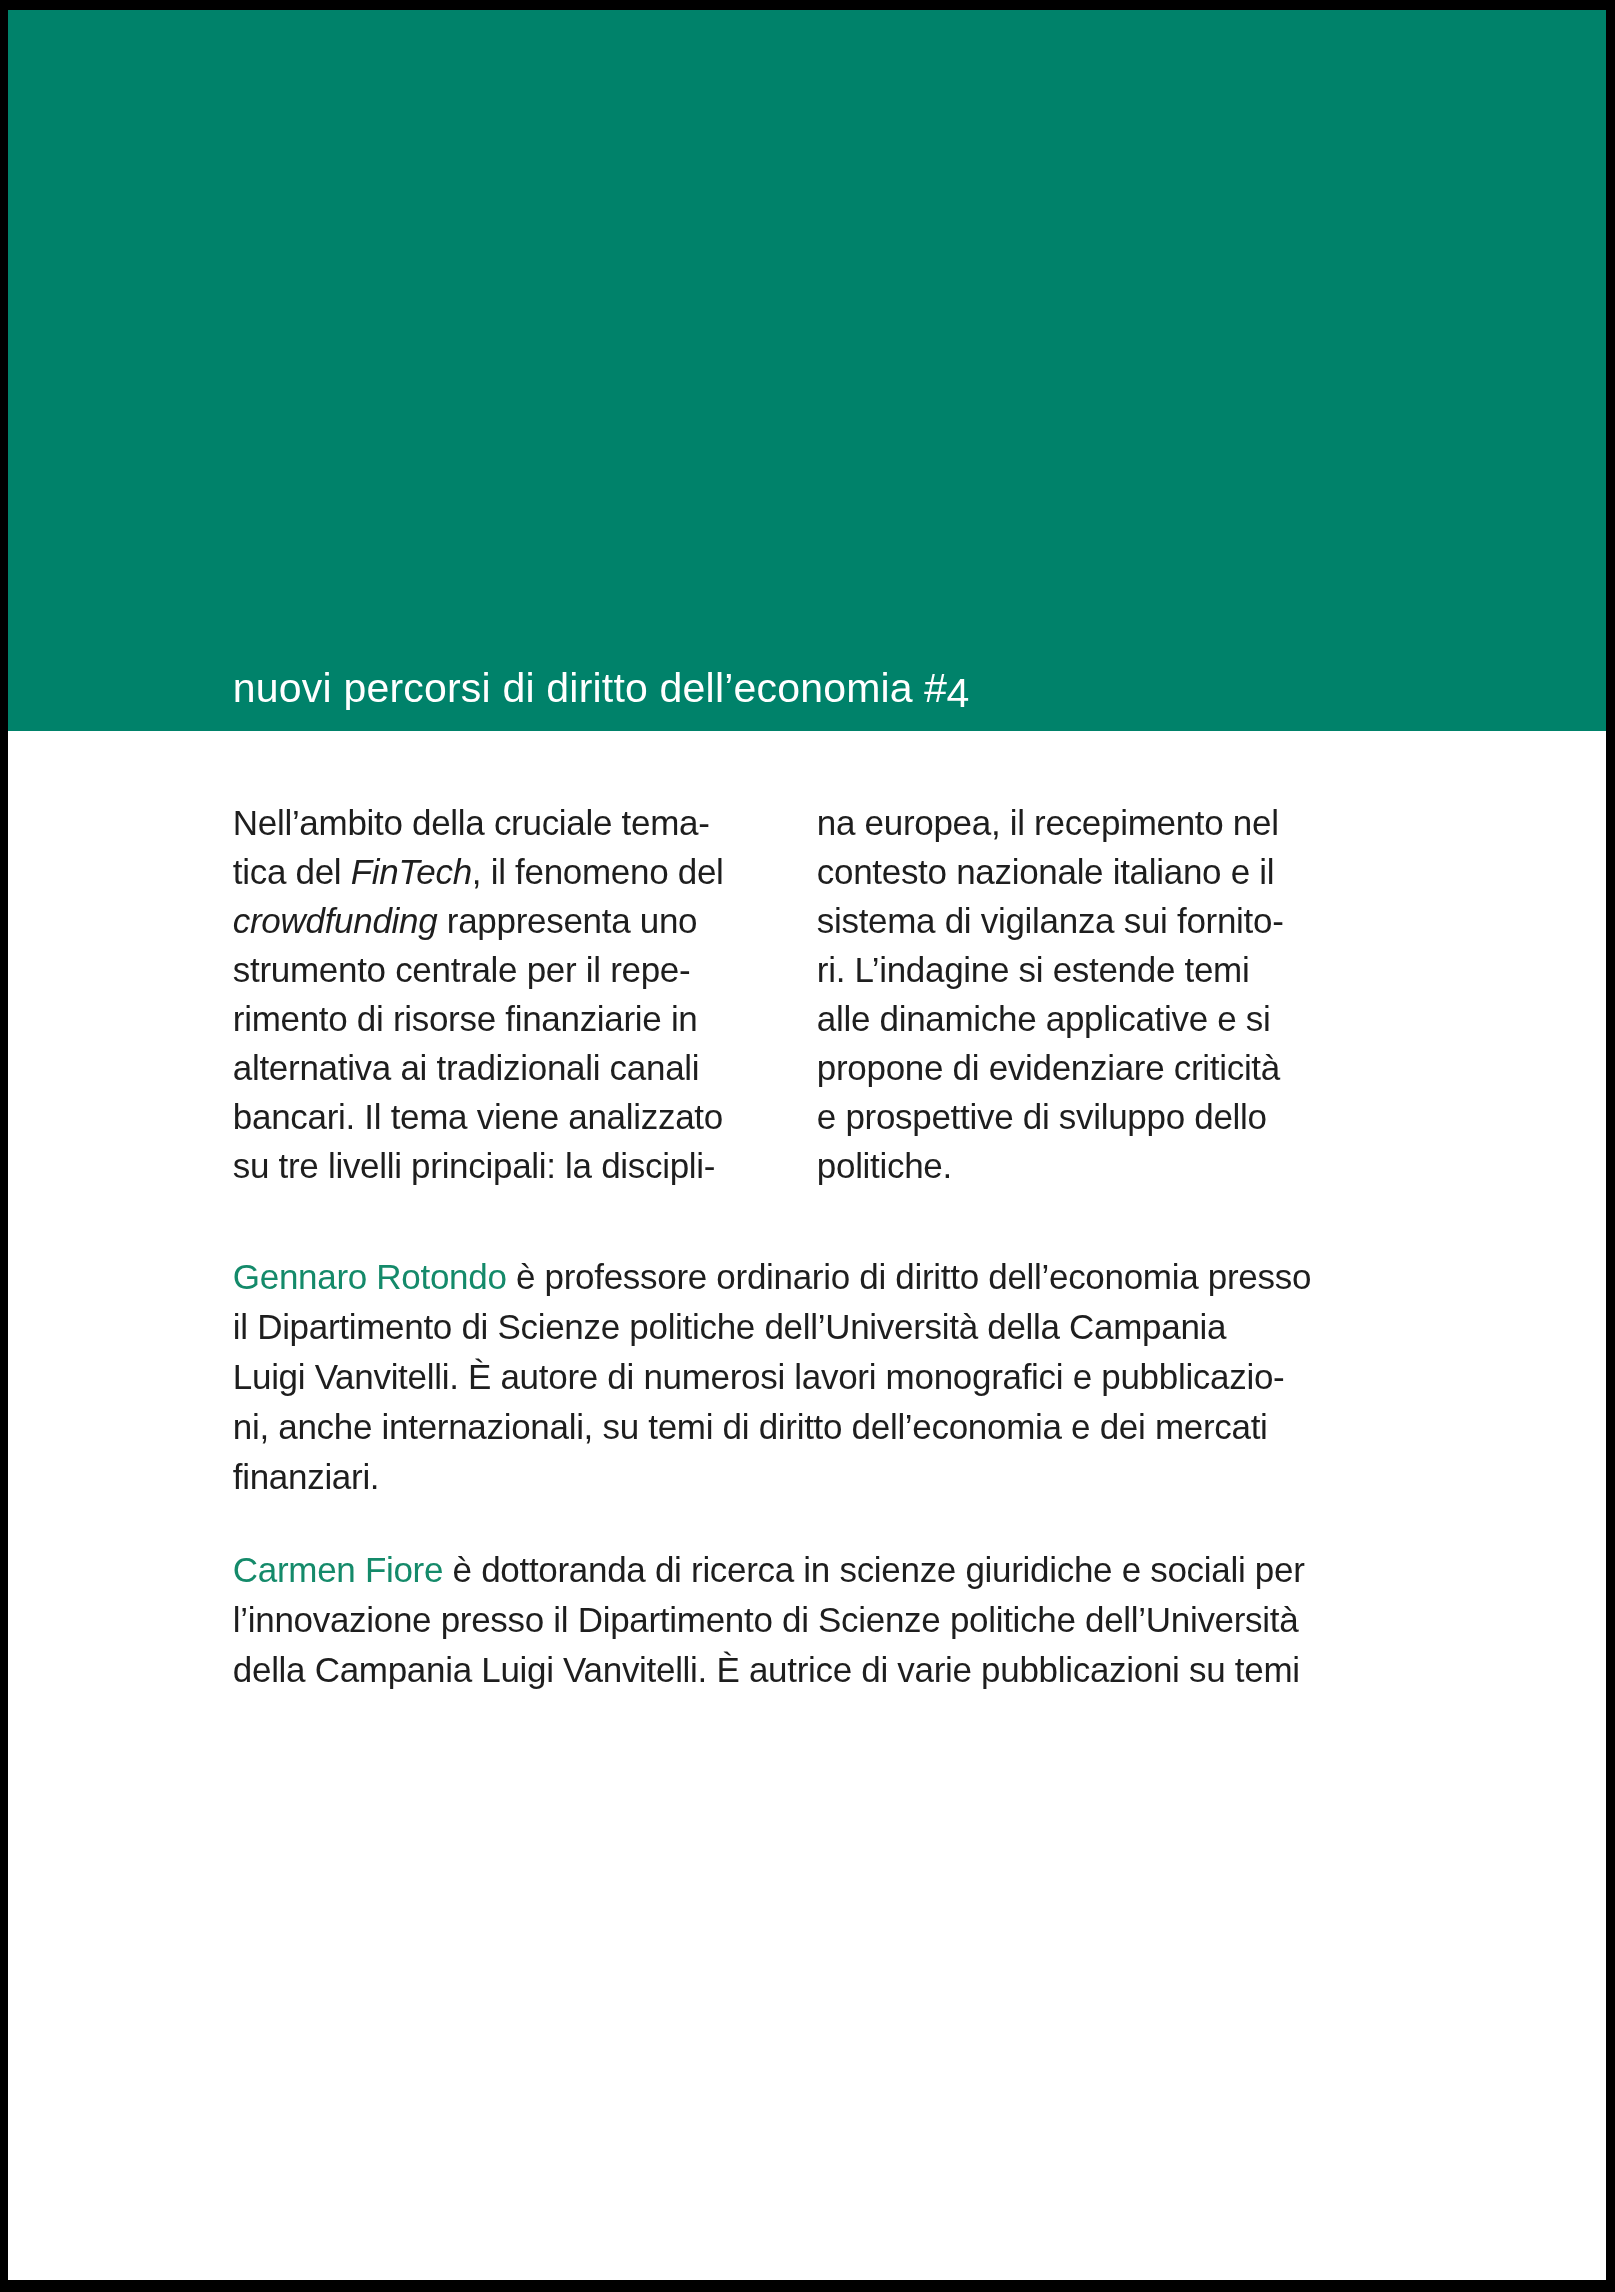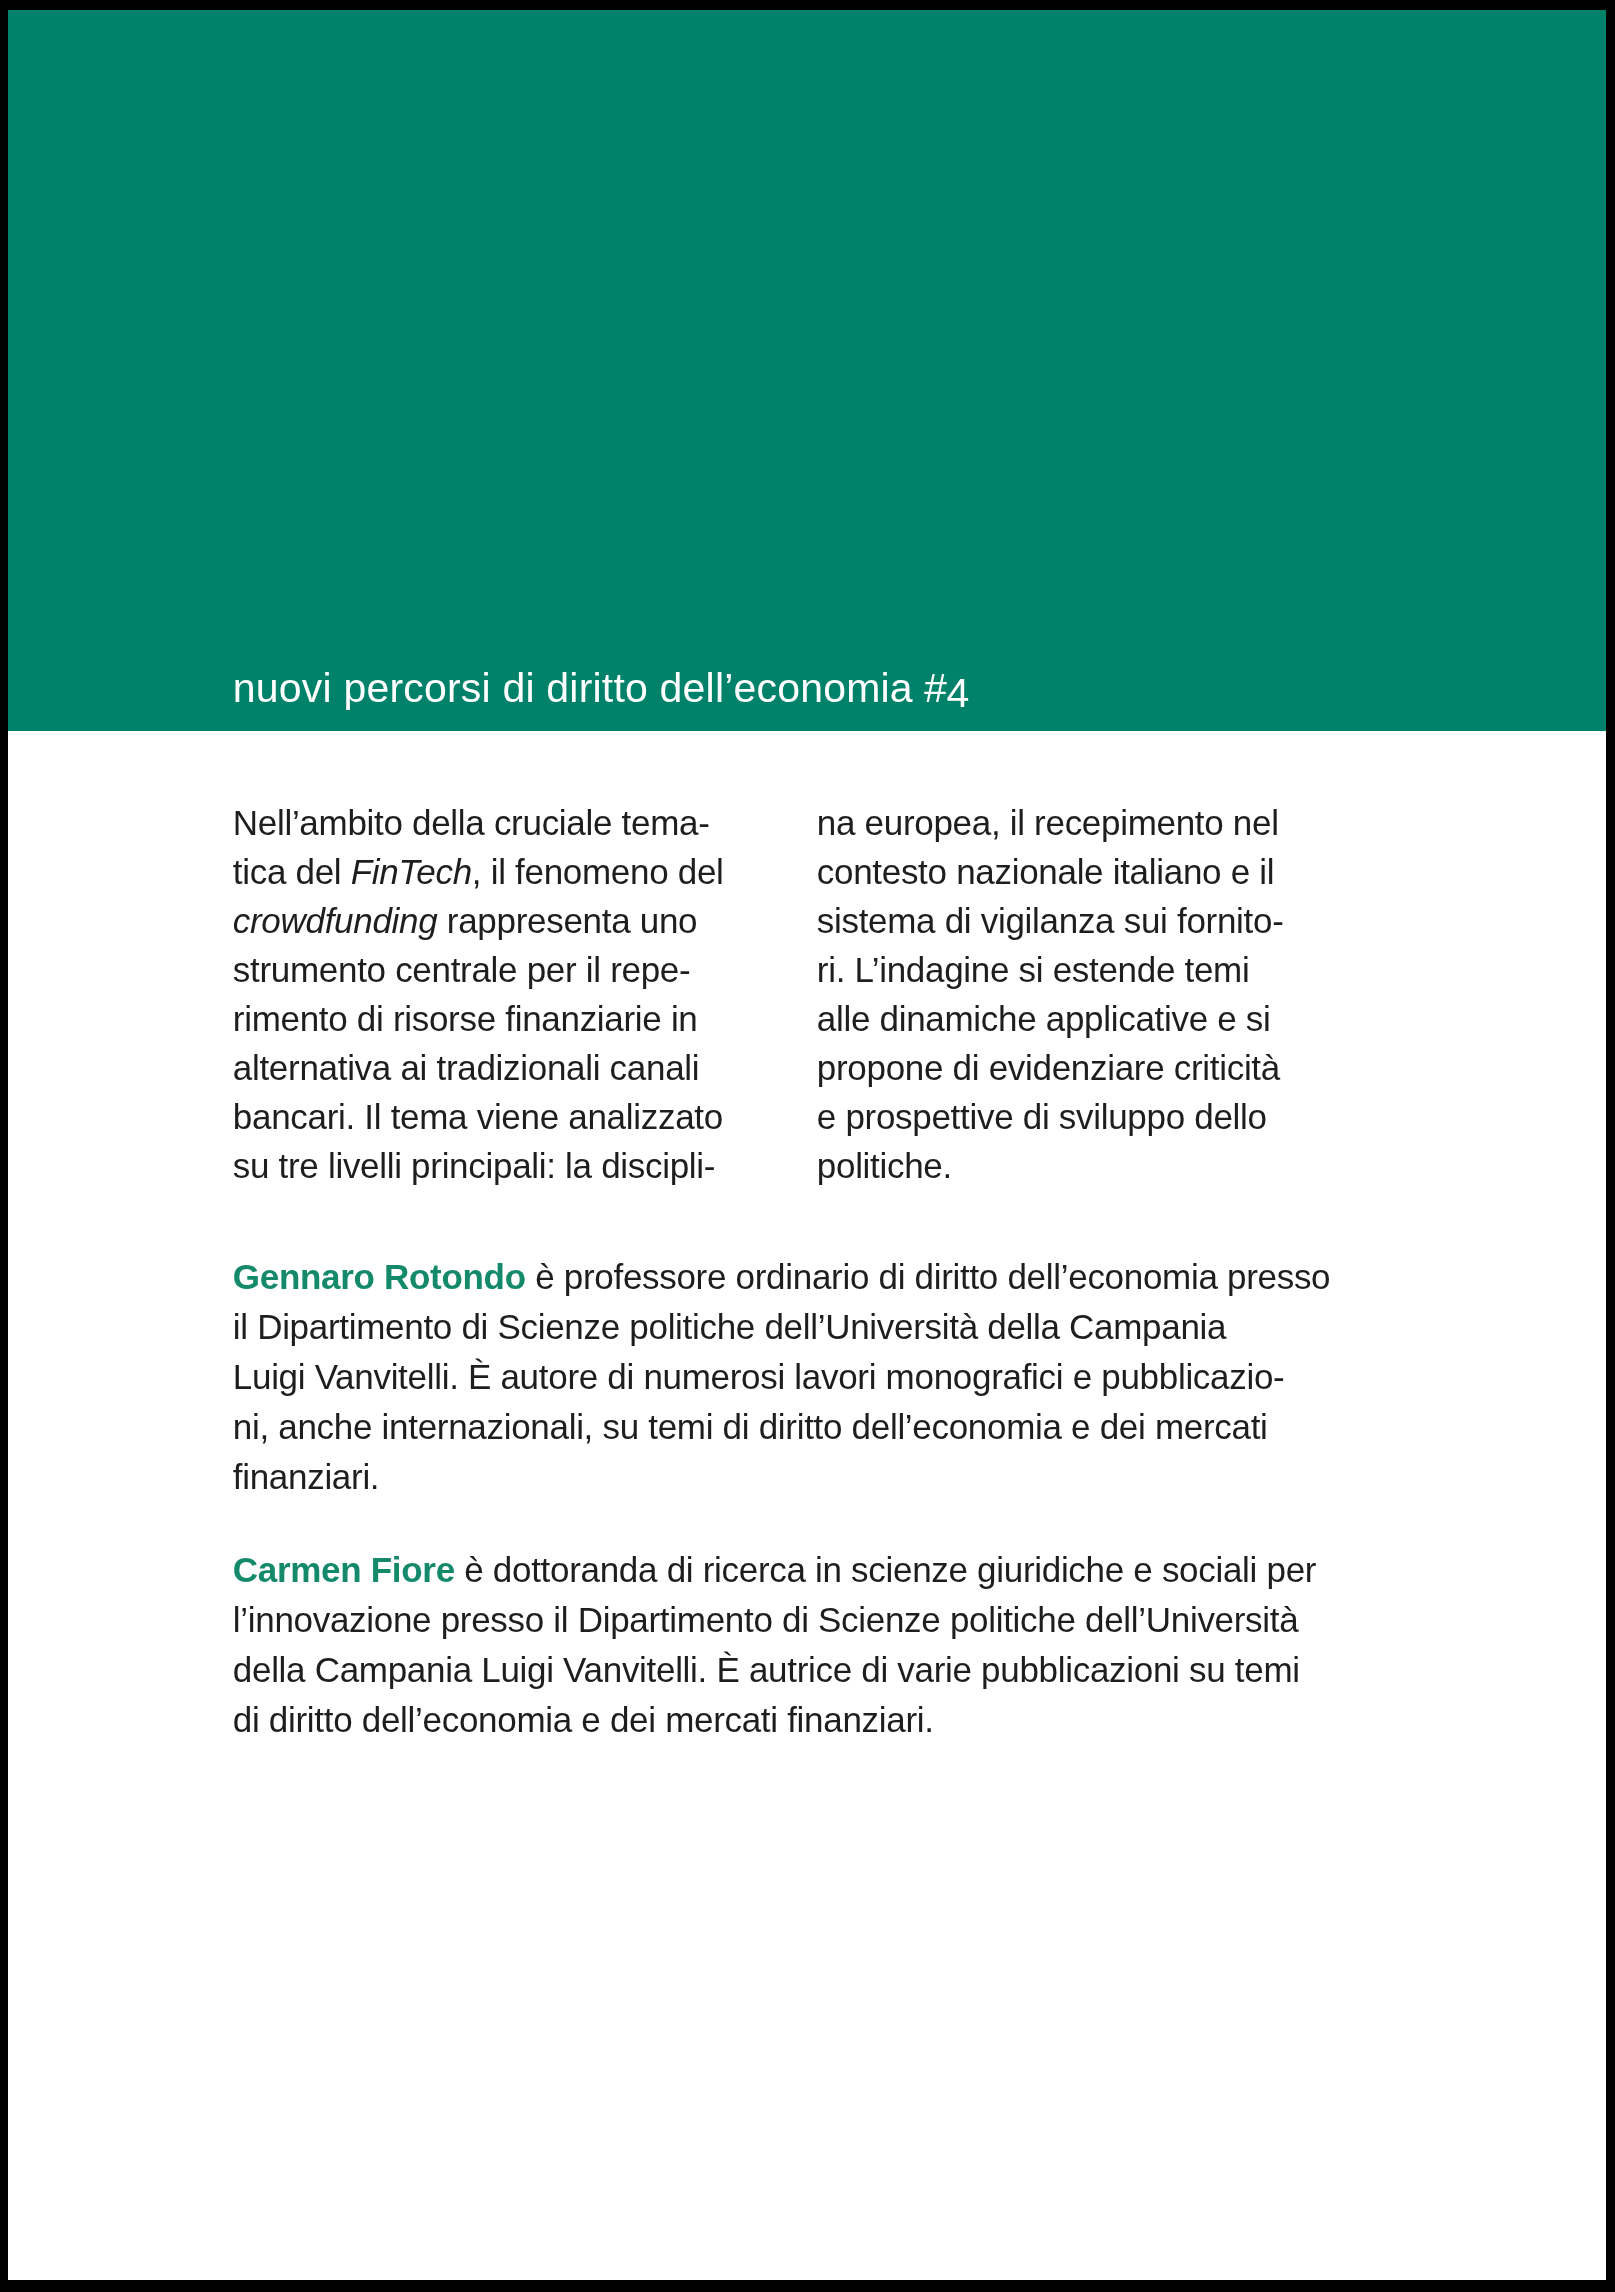--- a/index.html
+++ b/index.html
@@ -58,21 +58,21 @@
     line-height:50px;
     letter-spacing:-0.3px;
   }
   .bio-1{top:1242px;}
   .bio-2{top:1535px;}
   .line{white-space:nowrap;}
   .bio .line{white-space:normal;}
   .it{font-style:italic;}
   .name{
     color:var(--accent,#148A6A);
-    font-weight:bold;
+    font-weight:normal;
   }
 </style>
 </head>
 <body>
 
 <div class="page">
 
   <div class="banner">
     <div class="banner-title">
       <span>nuovi percorsi di diritto dell’economia</span><span class="hash">#</span><span class="num">4</span>
@@ -106,17 +106,16 @@
       <div class="line"><span class="name">Gennaro Rotondo</span><span> è professore ordinario di diritto dell’economia presso</span></div>
       <div class="line"><span>il Dipartimento di Scienze politiche dell’Università della Campania</span></div>
       <div class="line"><span>Luigi Vanvitelli. È autore di numerosi lavori monografici e pubblicazio-</span></div>
       <div class="line"><span>ni, anche internazionali, su temi di diritto dell’economia e dei mercati</span></div>
       <div class="line"><span>finanziari.</span></div>
     </div>
   <div class="bio bio-2">
       <div class="line"><span class="name">Carmen Fiore</span><span> è dottoranda di ricerca in scienze giuridiche e sociali per</span></div>
       <div class="line"><span>l’innovazione presso il Dipartimento di Scienze politiche dell’Università</span></div>
       <div class="line"><span>della Campania Luigi Vanvitelli. È autrice di varie pubblicazioni su temi</span></div>
-      <div class="line"><span>di diritto dell’economia e dei mercati finanziari.</span></div>
     </div>
 
 </div>
 
 
 </body></html>

